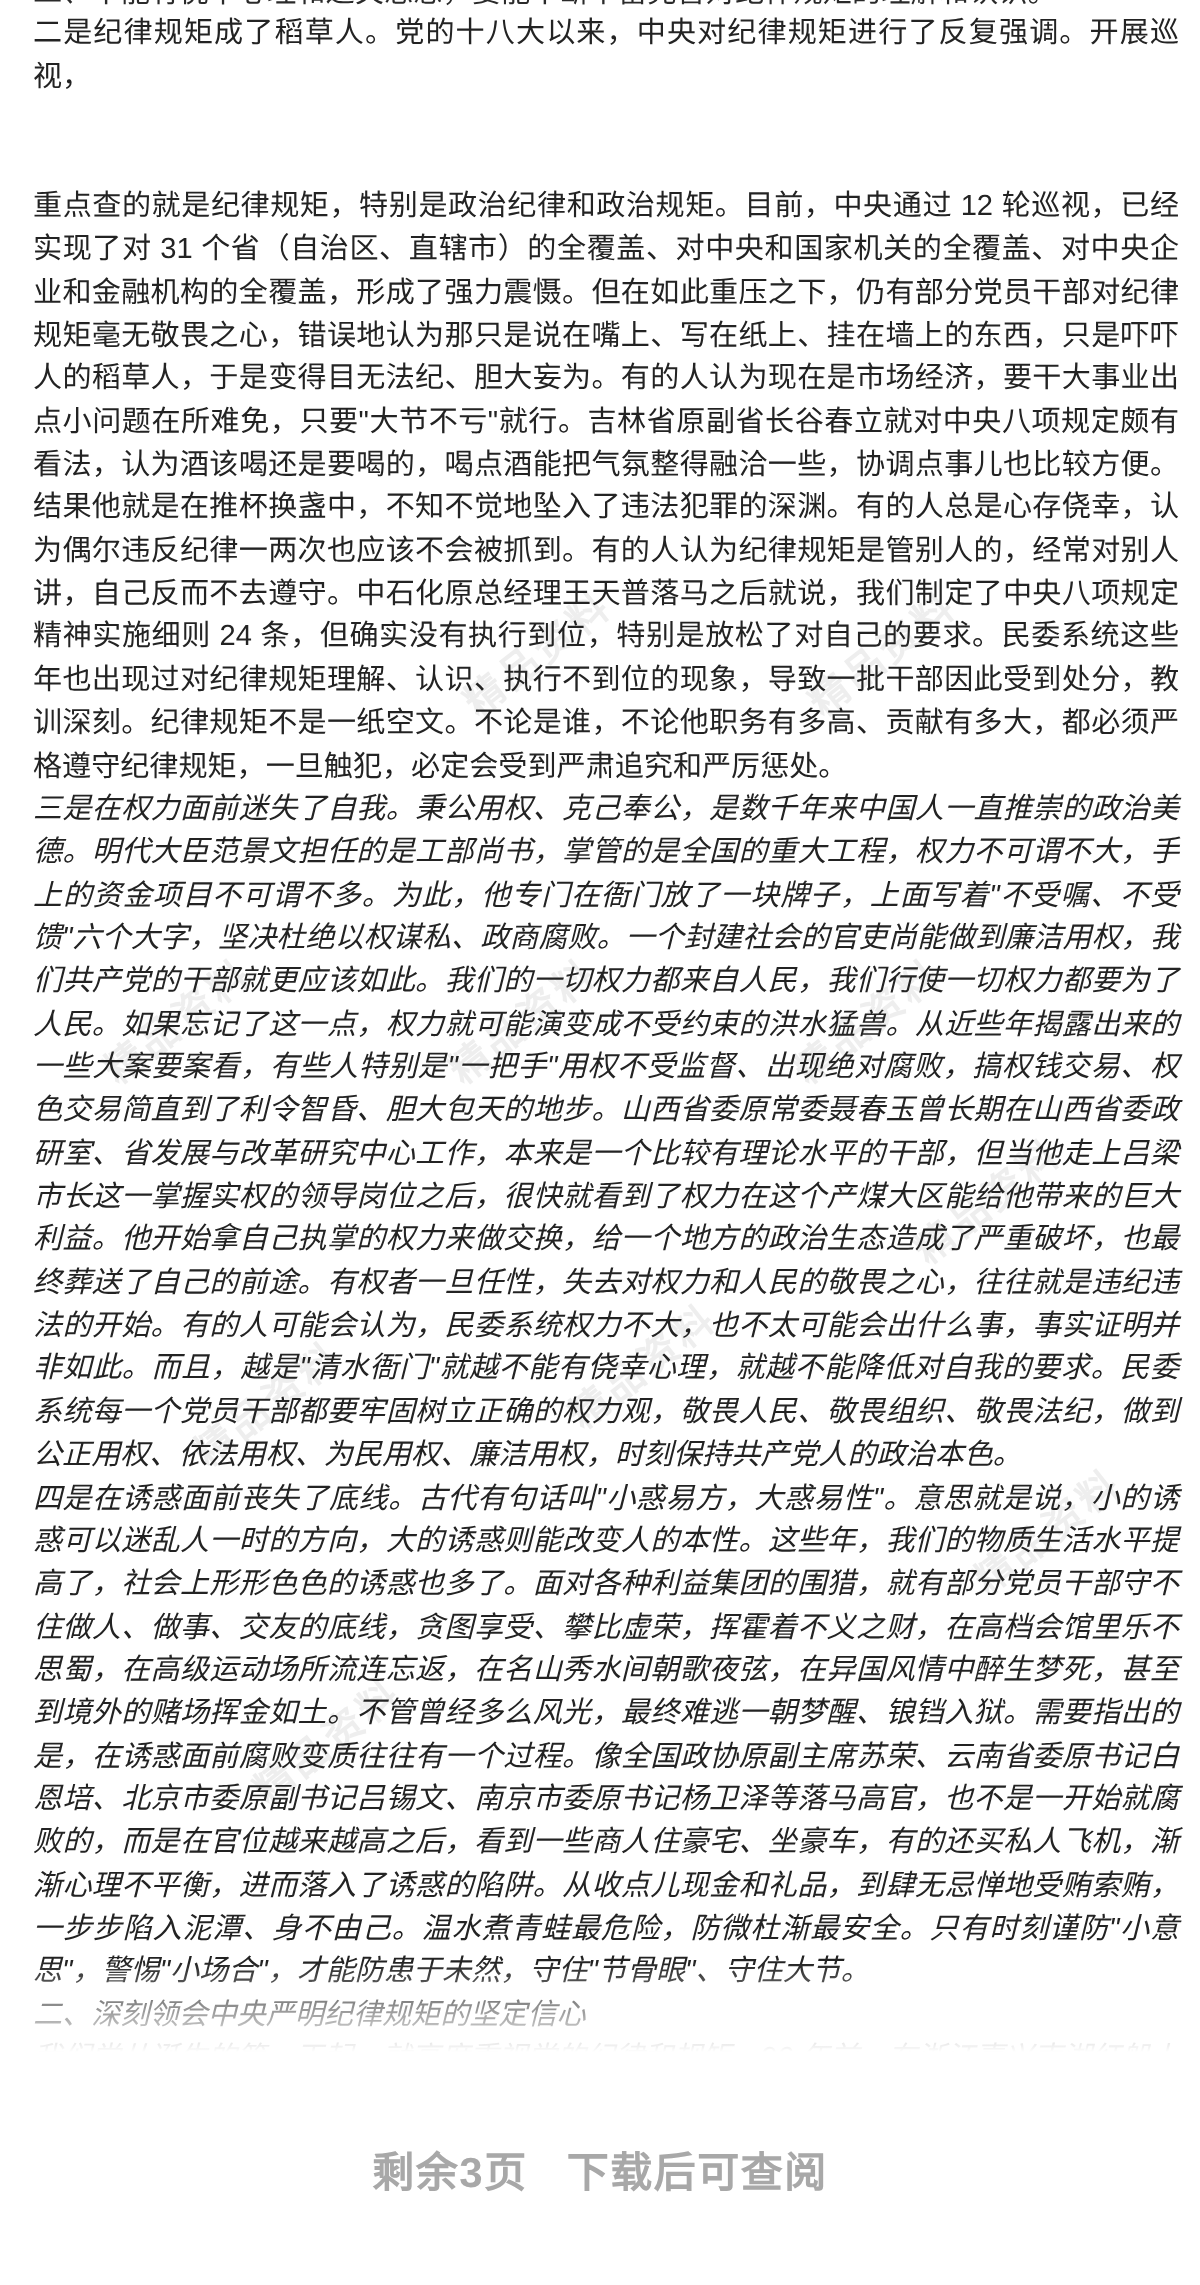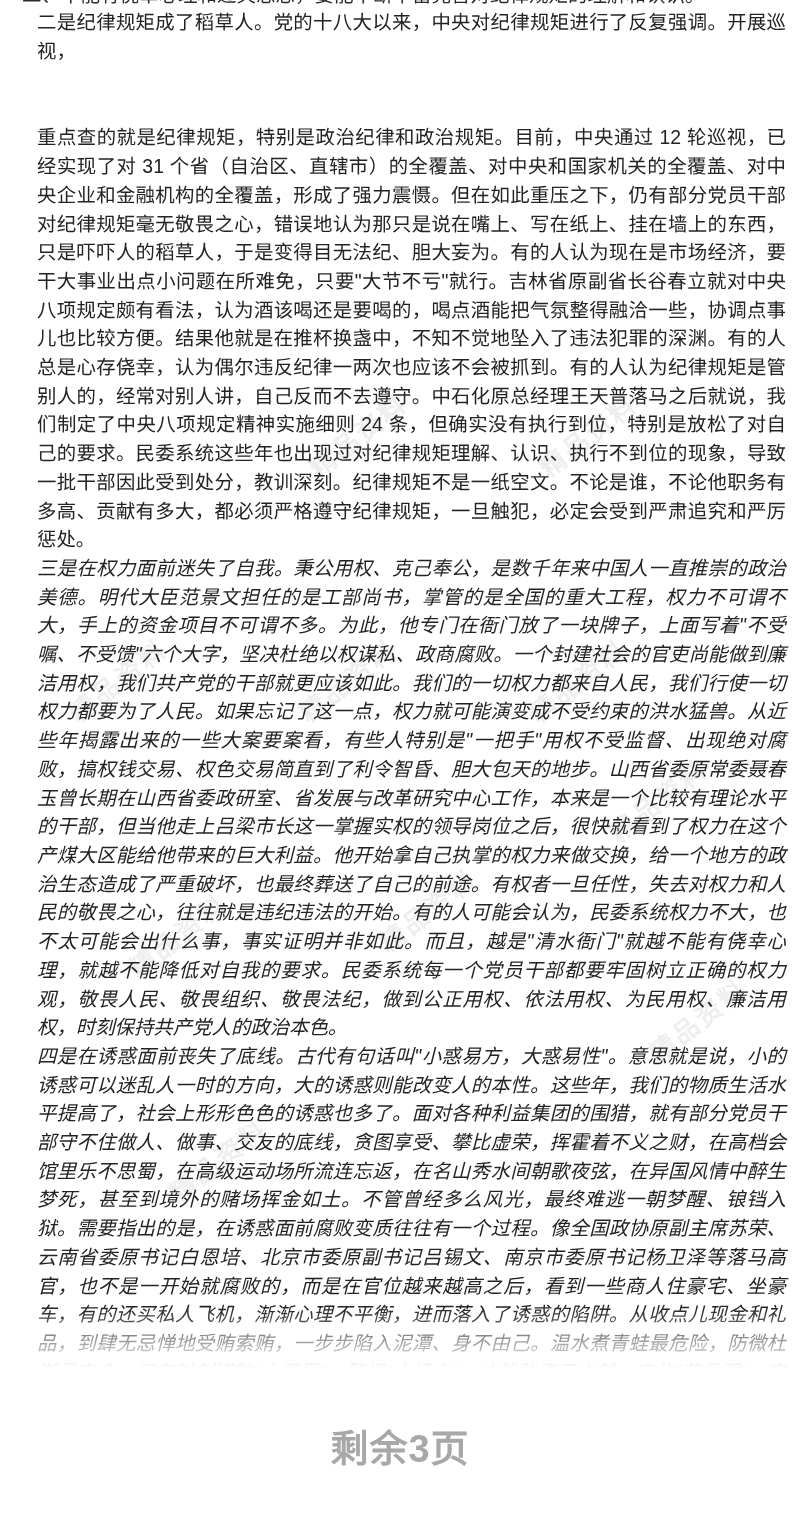--- a/index.html
+++ b/index.html
@@ -64,21 +64,21 @@
     font-size: 19.5px;
     line-height: 28px;
     color: #2a2a2a;
     text-align: justify;
     white-space: nowrap;
     overflow: hidden;
   }
 
   .para {
     margin: 0;
-    padding: 0 14px 0 37px;
+    padding: 0 14px 0 22px;
     font-size: 19.4px;
     line-height: 28.7px;
     color: #232323;
     text-align: justify;
     text-justify: inter-ideograph;
     letter-spacing: 0px;
   }
 
   .para.block-gap { margin-top: 0; font-style: italic; }
 
@@ -107,21 +107,21 @@
     z-index: 5;
     pointer-events: none;
   }
   #remaining-pages-banner {
     display: flex;
     align-items: baseline;
     justify-content: center;
     gap: 26px;
     color: #a8a8a8;
     font-weight: bold;
-    font-size: 38px;
+    font-size: 28px;
     letter-spacing: 1px;
     user-select: none;
     font-family: "Liberation Sans", "DejaVu Sans", sans-serif;
   }
   #remaining-pages-banner .seg { white-space: nowrap; }
 </style>
 </head>
 <body>
 
 <div id="page">
@@ -159,16 +159,17 @@
 
     <p class="para block-gap">我们党从诞生的第一天起，就高度重视党的纪律和规矩。96 年前，在浙江嘉兴南湖红船上</p>
 
   </div>
 
   <div id="footer-fade"></div>
 
   <div id="footer-overlay">
     <div id="remaining-pages-banner">
       <span class="seg">剩余3页</span>
+      <span class="seg">下载后可查阅</span>
     </div>
   </div>
 
 </div>
 
 </body></html>

